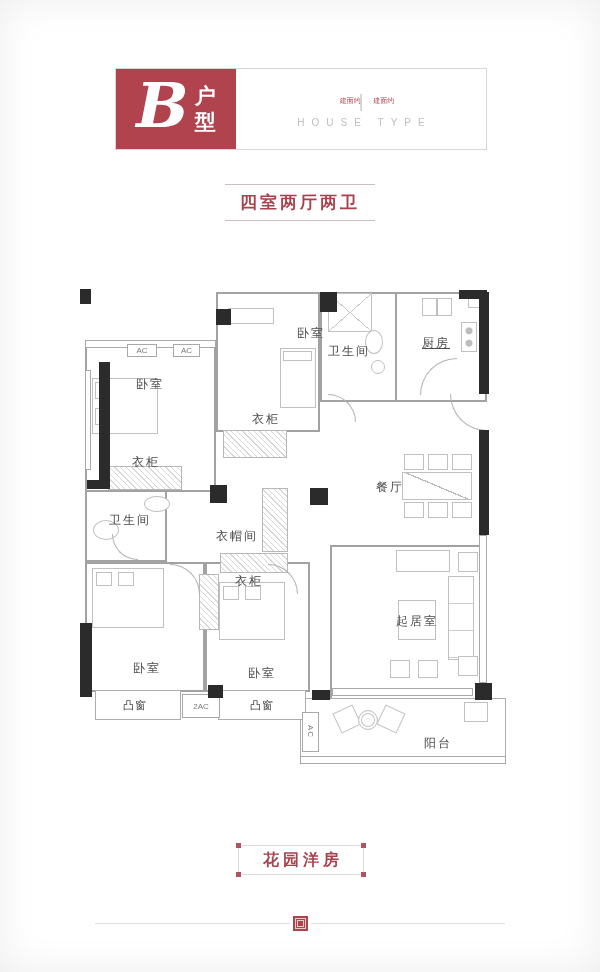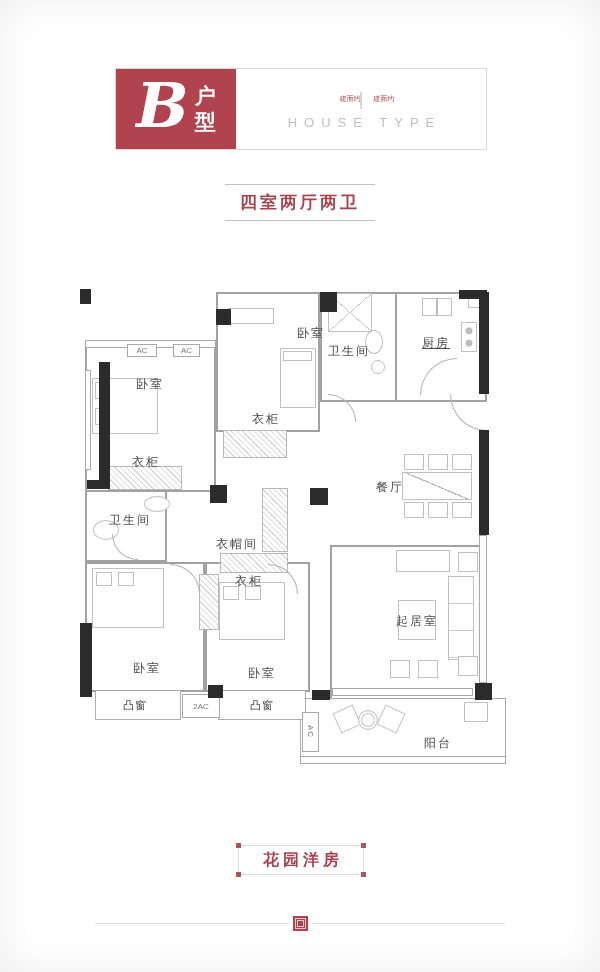--- a/index.html
+++ b/index.html
@@ -16,21 +16,21 @@
             font-size:62px;color:#fff;line-height:1;transform:translateY(-3px);}
   .type-vert{display:flex;flex-direction:column;color:#fff;font-size:21px;
              font-weight:700;line-height:1.25;letter-spacing:0;}
   .htype-info{flex:1;display:flex;flex-direction:column;align-items:center;
               justify-content:center;gap:5px;}
   .area-line{display:flex;align-items:center;gap:4px;color:#3e3d42;
              font-size:21px;font-weight:700;white-space:nowrap;}
   .mini-note{display:inline-block;width:9px;font-size:7px;line-height:1.15;
              color:#b0434e;font-weight:400;word-break:break-all;}
   .area-sep{color:#c9c9c9;font-weight:400;margin:0 6px;font-size:18px;}
-  .house-type-en{color:#c2bebe;font-size:13px;letter-spacing:7px;text-indent:7px;}
+  .house-type-en{color:#c2bebe;font-size:10px;letter-spacing:7px;text-indent:7px;}
 
   
   .layout-badge{position:absolute;left:225px;top:184px;width:150px;
                 border-top:1px solid #ccbdbe;border-bottom:1px solid #ccbdbe;
                 padding:6px 0;text-align:center;color:#a8434e;font-size:17px;
                 font-weight:700;letter-spacing:3px;}
 
   
   .plan{position:absolute;left:78px;top:282px;width:434px;height:496px;}
   .room{position:absolute;border:2px solid #a2a2a2;box-sizing:border-box;background:#fff;}
@@ -205,21 +205,21 @@
     <div class="furn" style="left:302px;top:426px;width:22px;height:22px;transform:rotate(25deg);"></div>
     <div class="furn" style="left:386px;top:420px;width:24px;height:20px;"></div>
 
     <div class="rlabel" style="left:42px;top:94px;">卧室</div>
     <div class="rlabel" style="left:203px;top:43px;">卧室</div>
     <div class="rlabel" style="left:241px;top:61px;">卫生间</div>
     <div class="rlabel" style="left:328px;top:53px;text-decoration:underline;">厨房</div>
     <div class="rlabel" style="left:158px;top:129px;">衣柜</div>
     <div class="rlabel" style="left:38px;top:172px;">衣柜</div>
     <div class="rlabel" style="left:22px;top:230px;">卫生间</div>
-    <div class="rlabel" style="left:129px;top:246px;margin-top:8px;">衣帽间</div>
+    <div class="rlabel" style="left:129px;top:246px;">衣帽间</div>
     <div class="rlabel" style="left:141px;top:291px;">衣柜</div>
     <div class="rlabel" style="left:282px;top:197px;">餐厅</div>
     <div class="rlabel" style="left:309px;top:331px;">起居室</div>
     <div class="rlabel" style="left:39px;top:378px;">卧室</div>
     <div class="rlabel" style="left:154px;top:383px;">卧室</div>
     <div class="rlabel rlabel-sm" style="left:27px;top:416px;">凸窗</div>
     <div class="rlabel rlabel-sm" style="left:154px;top:416px;">凸窗</div>
     <div class="rlabel" style="left:330px;top:453px;">阳台</div>
   </div>
 

